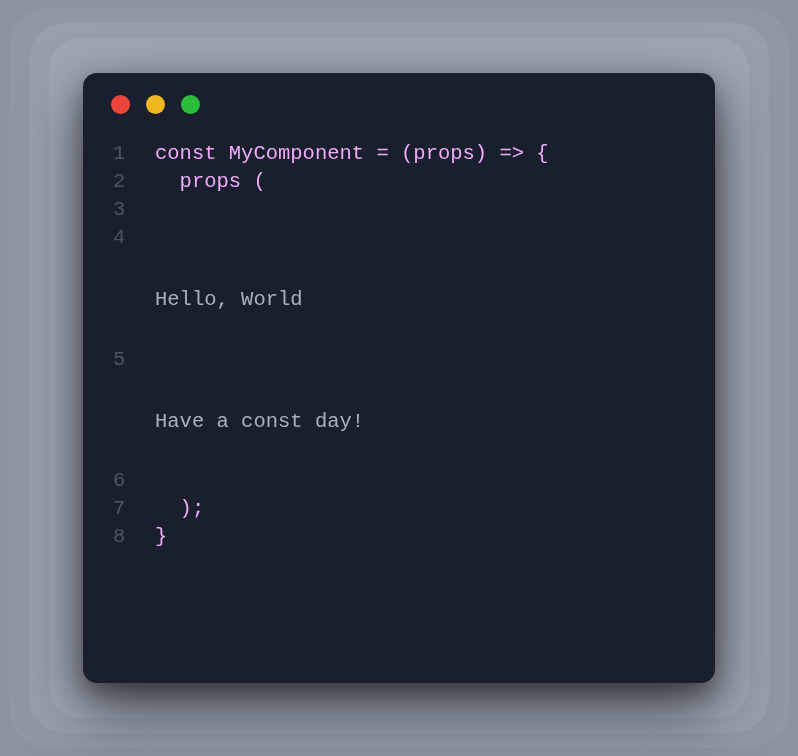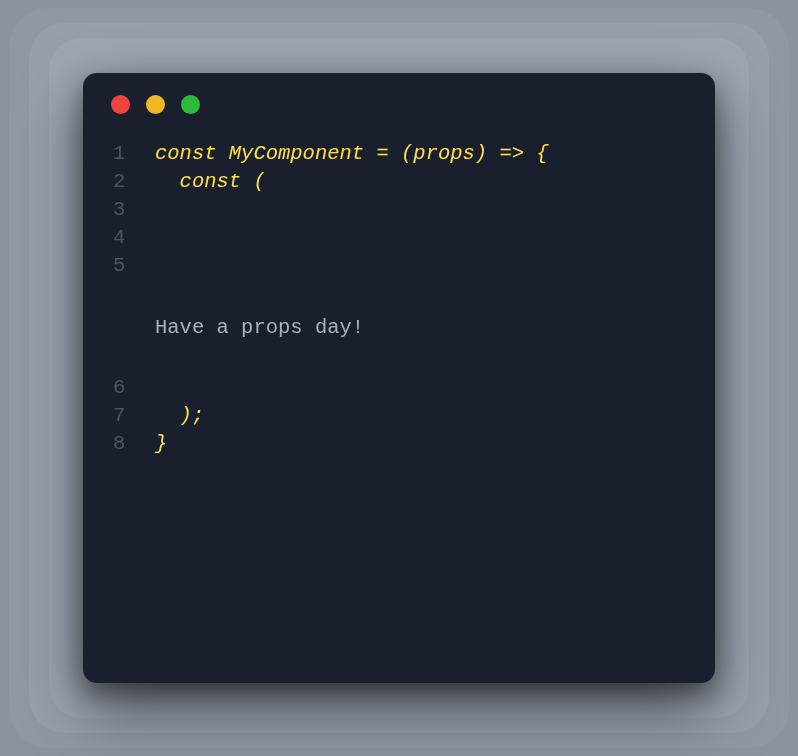--- a/index.html
+++ b/index.html
@@ -98,22 +98,21 @@
     .line-number {
       color: #4c5565;
       width: 42px;
       text-align: left;
       flex-shrink: 0;
       user-select: none;
     }
 
     .line-content {
       white-space: pre;
-      color: #fde047;
-      font-style: italic;
+      color: #f0abfc;
     }
 
     .output-block {
       margin: 34px 0 32px 0;
     }
 
     .output-text {
       padding-left: 42px;
       color: #a9b1bf;
       white-space: pre;
@@ -135,38 +134,41 @@
     </div>
 
     <div class="code-area">
 
       <div class="code-line">
         <span class="line-number">1</span>
         <span class="line-content">const MyComponent = (props) =&gt; {</span>
       </div>
       <div class="code-line">
         <span class="line-number">2</span>
-        <span class="line-content">  const (</span>
+        <span class="line-content">  props (</span>
       </div>
       <div class="code-line">
         <span class="line-number">3</span>
       </div>
       <div class="code-line">
         <span class="line-number">4</span>
         <span class="line-content"></span>
       </div>
 
+      <div class="output-block">
+        <div class="output-text">Hello, World</div>
+      </div>
 
       <div class="code-line">
         <span class="line-number">5</span>
         <span class="line-content"></span>
       </div>
 
       <div class="output-block">
-        <div class="output-text">Have a props day!</div>
+        <div class="output-text">Have a const day!</div>
       </div>
 
       <div class="code-line">
         <span class="line-number">6</span>
       </div>
       <div class="code-line">
         <span class="line-number">7</span>
         <span class="line-content">  );</span>
       </div>
       <div class="code-line">

